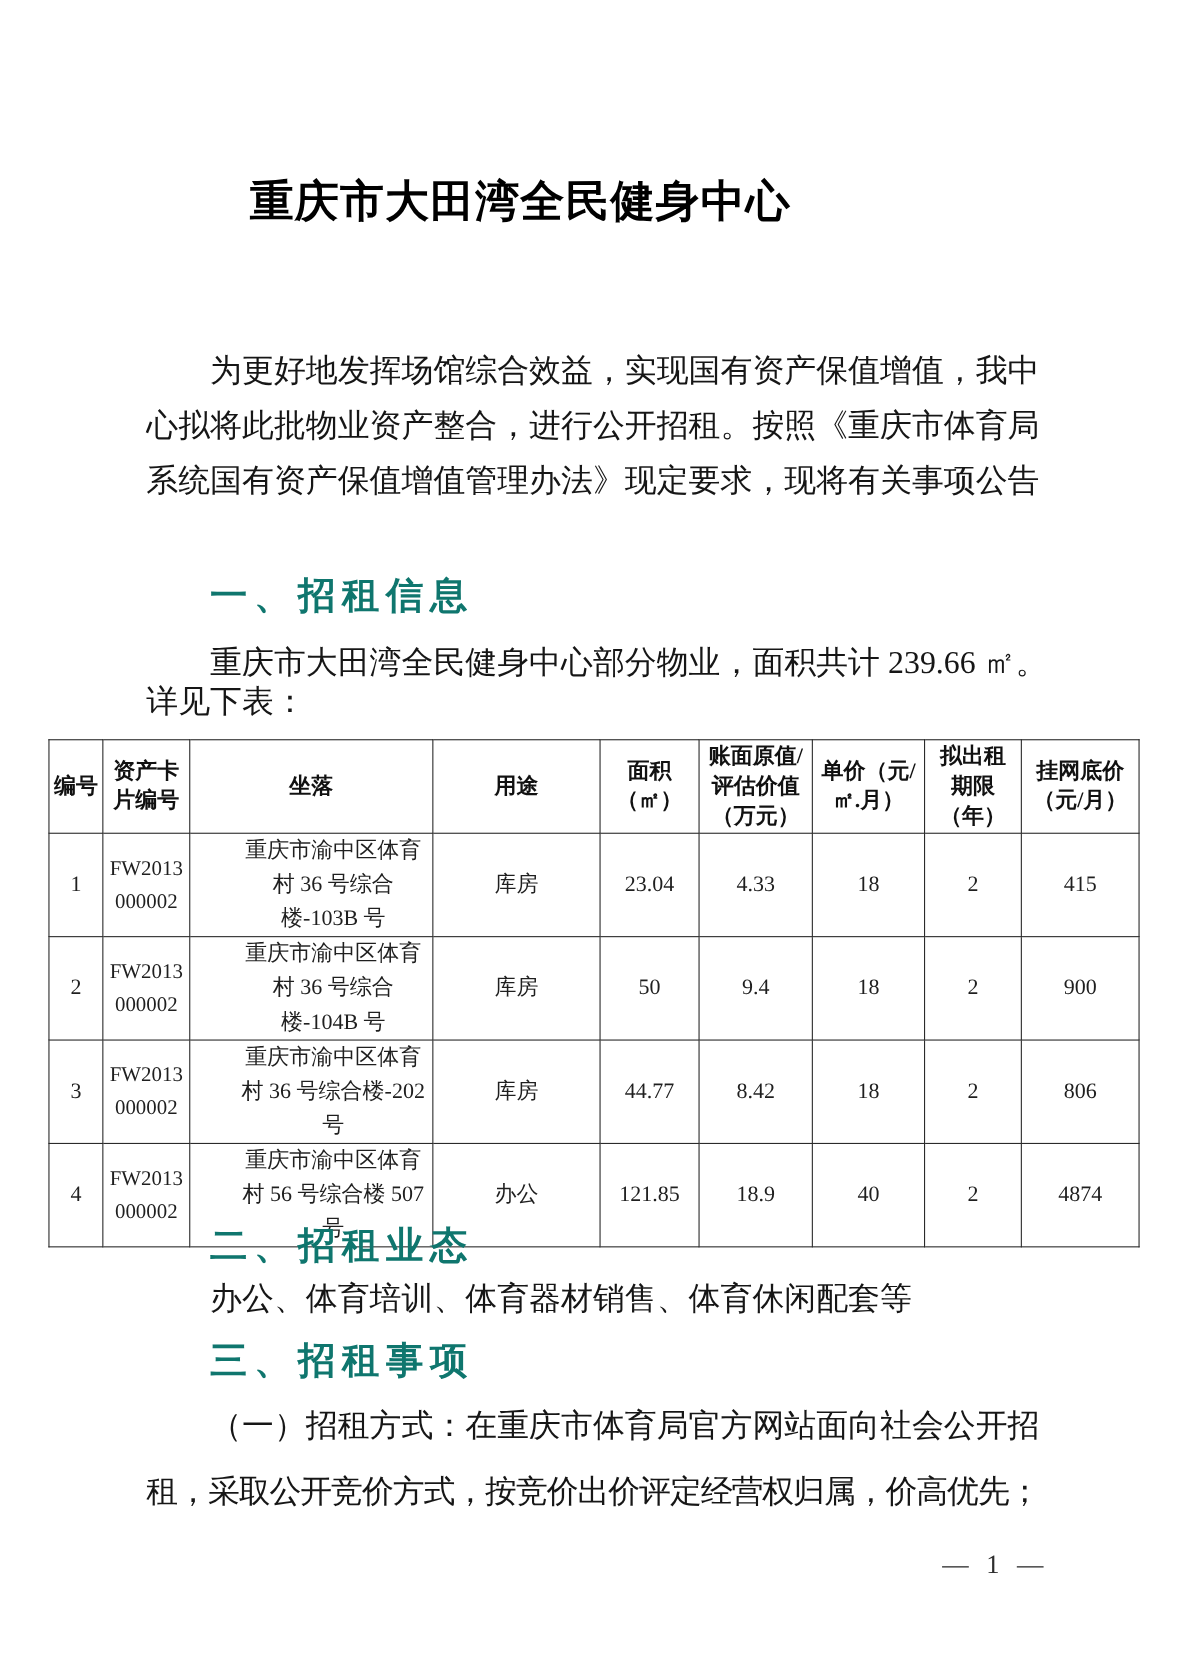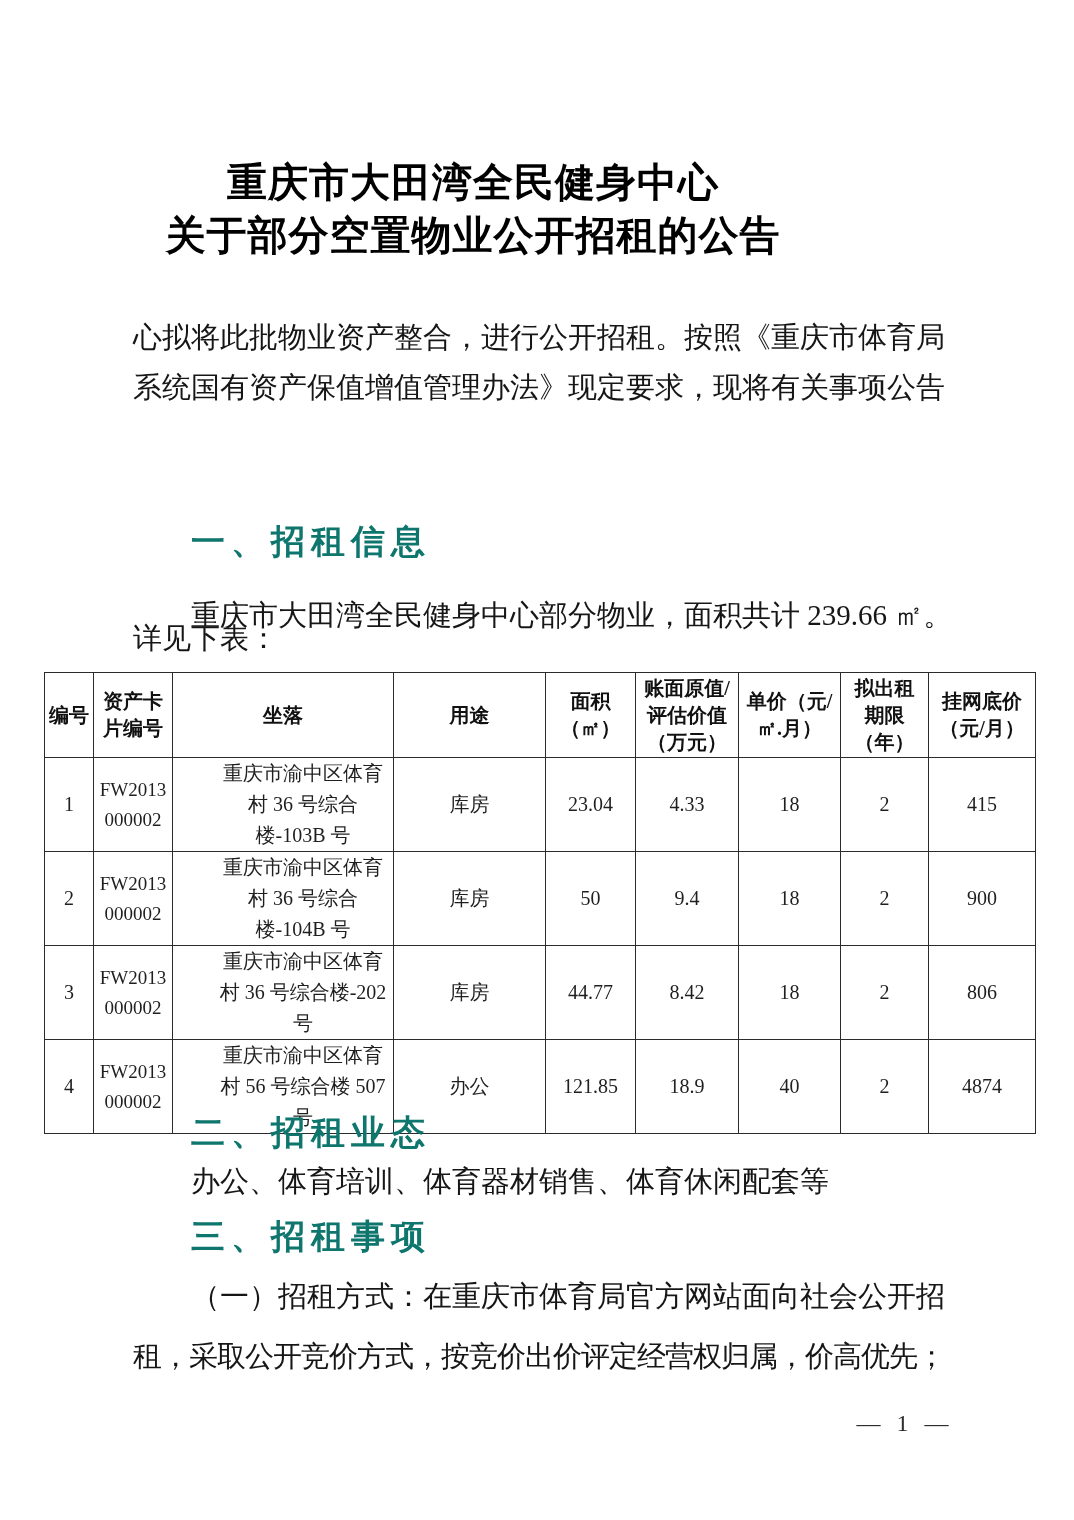--- a/index.html
+++ b/index.html
@@ -52,30 +52,30 @@
 
   .footer-page {
     font-size:24px; letter-spacing:5px; color:#2e2e2e; white-space:nowrap;
   }
 </style>
 </head>
 <body>
 
 <div class="abs doc-title">
   <div>重庆市大田湾全民健身中心</div>
-  <div>关于部分空置物业公开招租的公告</div>
 </div>
 
 <div class="abs intro">
+  <div class="bodyline indent2">为更好地发挥场馆综合效益，实现国有资产保值增值，我中</div>
   <div class="bodyline">心拟将此批物业资产整合，进行公开招租。按照《重庆市体育局</div>
   <div class="bodyline">系统国有资产保值增值管理办法》现定要求，现将有关事项公告</div>
 </div>
 
 <div class="abs sec-h" style="left:191px; top:519px;">一、招租信息</div>
-<div class="abs bodyline indent2" style="left:133px; top:590px;">重庆市大田湾全民健身中心部分物业，面积共计 239.66 ㎡。</div>
+<div class="abs bodyline indent2" style="left:133px; top:578px;">重庆市大田湾全民健身中心部分物业，面积共计 239.66 ㎡。</div>
 <div class="abs bodyline" style="left:133px; top:613px;">详见下表：</div>
 
 <table class="abs lease-table" style="left:44px; top:672px;">
   <colgroup>
     <col style="width:49px">
       <col style="width:79px">
       <col style="width:221px">
     <col style="width:152px">
       <col style="width:90px">
       <col style="width:103px">

